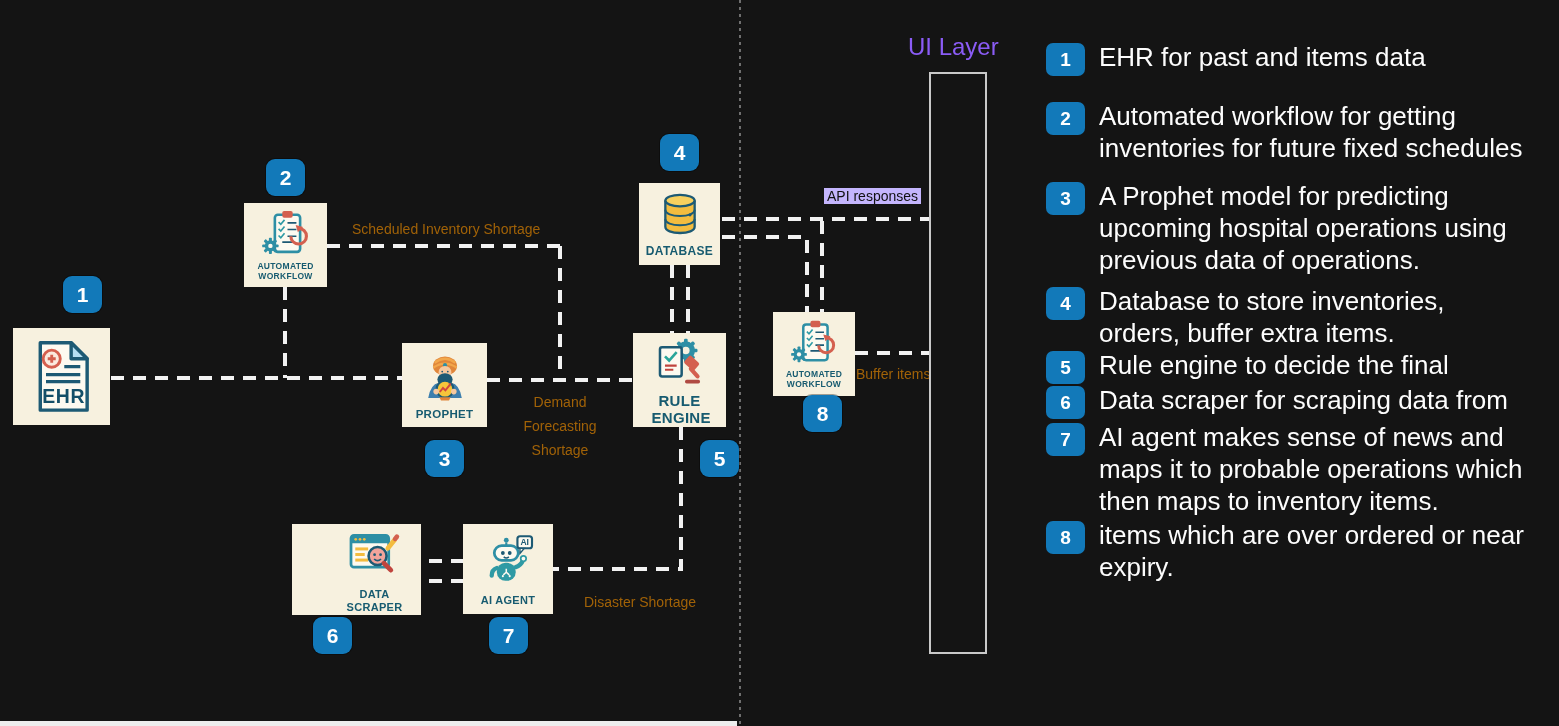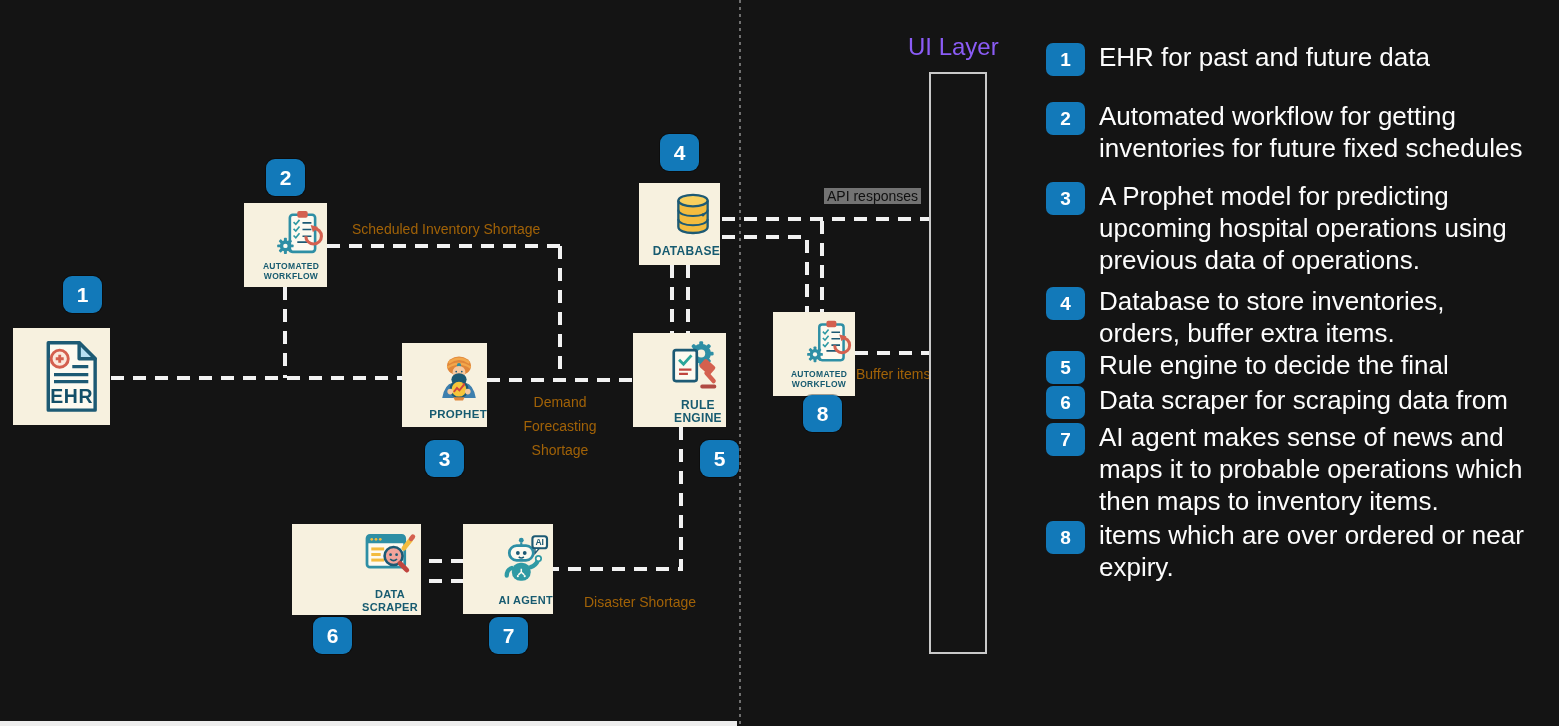--- a/index.html
+++ b/index.html
@@ -3,33 +3,33 @@
 <meta charset="utf-8">
 <style>
   html,body{margin:0;padding:0;background:#0d0d0d;}
   .stage{
     position:relative;width:1559px;height:726px;background:#141414;
     font-family:"Liberation Sans",sans-serif;overflow:hidden;
   }
   .wires{position:absolute;left:0;top:0;}
   .node{
     position:absolute;background:#f7f1df;display:flex;flex-direction:column;
-    align-items:flex-end;justify-content:center;
+    align-items:center;justify-content:center;
   }
   .node-label{
     font-weight:700;color:#175b70;text-align:center;font-size:11px;
     line-height:1.12;letter-spacing:.3px;margin-top:2px;
   }
   .badge{
     position:absolute;width:39px;height:37px;border-radius:9px;background:#1279b9;
     color:#fff;font-weight:700;font-size:21px;display:flex;align-items:center;
     justify-content:center;box-shadow:0 0 0 1px rgba(0,0,0,.35);
   }
   .edge-label{position:absolute;color:#a16207;font-size:14px;white-space:nowrap;}
-  .chip{background:#737373;color:#101010;padding:0 3px;}
+  .chip{background:#c4b5fd;color:#101010;padding:0 3px;}
   .ui-title{position:absolute;left:908px;top:33px;color:#8b5cf6;font-size:24px;}
   .ui-box{position:absolute;left:929px;top:72px;width:58px;height:582px;border:2px solid #c9c9c9;box-sizing:border-box;}
   .bottom-strip{position:absolute;left:0;top:721px;width:737px;height:5px;background:#ededed;}
   .legend{position:absolute;left:1046px;top:41px;width:505px;}
   .legend-item{display:flex;align-items:flex-start;}
   .lbadge{
     flex:0 0 auto;width:39px;height:33px;border-radius:7px;background:#1279b9;color:#fff;
     font-weight:700;font-size:19px;display:flex;align-items:center;justify-content:center;
     margin-top:2px;margin-right:14px;
   }
@@ -135,21 +135,21 @@
       </g>
       <rect x="11" y="17" width="26" height="35" rx="2.5" fill="#fdfaf0" stroke="#1d5a74" stroke-width="3"></rect>
       <path d="M17 28 l5 5 9 -10" stroke="#2aa69a" stroke-width="3.2" fill="none"></path>
       <path d="M17 39 H31 M17 44 H27" stroke="#c0453e" stroke-width="2.6"></path>
       <g transform="rotate(42 49 36)">
         <rect x="41" y="30" width="16" height="12" rx="2.5" fill="#d4604f"></rect>
       </g>
       <path d="M48 43 l8 9" stroke="#d4604f" stroke-width="5" stroke-linecap="round"></path>
       <rect x="41" y="56" width="18" height="4.5" rx="2" fill="#b04a42"></rect>
     </svg>
-    <div class="node-label" style="font-size:12px;width:56px;">RULE ENGINE</div>
+    <div class="node-label" style="font-size:15px;width:56px;">RULE ENGINE</div>
   </div>
 
   <div class="node" style="left:773px;top:312px;width:82px;height:84px;">
     <svg width="50" height="50" viewBox="0 0 70 70">
       <rect x="20" y="9" width="34" height="50" rx="4" fill="#fdfaf0" stroke="#2e8fa5" stroke-width="3.5"></rect>
       <rect x="30" y="4" width="14" height="9" rx="2.5" fill="#d4604f"></rect>
       <path d="M25 19 l3 3 5 -6 M25 28 l3 3 5 -6 M25 37 l3 3 5 -6" stroke="#2e9aa4" stroke-width="2.2" fill="none"></path>
       <path d="M37 20 H49 M37 29 H49 M37 38 H49 M30 46 H46" stroke="#1d5a74" stroke-width="2.2"></path>
       <path d="M52 27.5 a10.5 10.5 0 1 1 -10.5 10.5" stroke="#d4604f" stroke-width="4.2" fill="none"></path>
       <polygon points="48,23 58,25.5 51,32.5" fill="#d4604f"></polygon>
@@ -227,21 +227,21 @@
 
   <div class="ui-title">UI Layer</div>
   <div class="ui-box"></div>
 
   <div class="bottom-strip"></div>
 
   <div class="legend">
     <div class="legend-item" style="margin-bottom:24px;">
       <div class="lbadge">1</div>
       <div class="ltext">
-        <div>EHR for past and future data</div>
+        <div>EHR for past and items data</div>
       </div>
     </div>
     <div class="legend-item" style="margin-bottom:16px;">
       <div class="lbadge">2</div>
       <div class="ltext">
         <div>Automated workflow for getting</div>
         <div>inventories for future fixed schedules</div>
       </div>
     </div>
     <div class="legend-item" style="margin-bottom:9px;">

